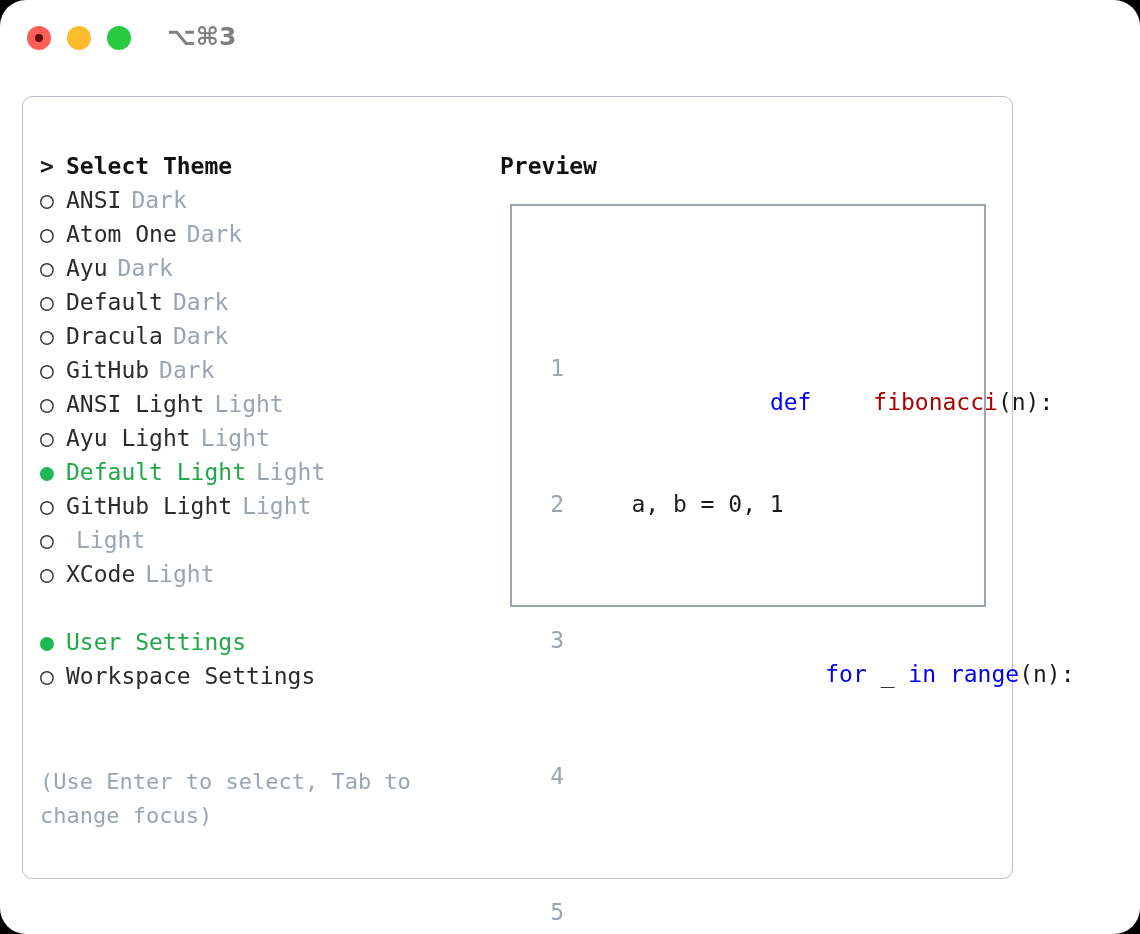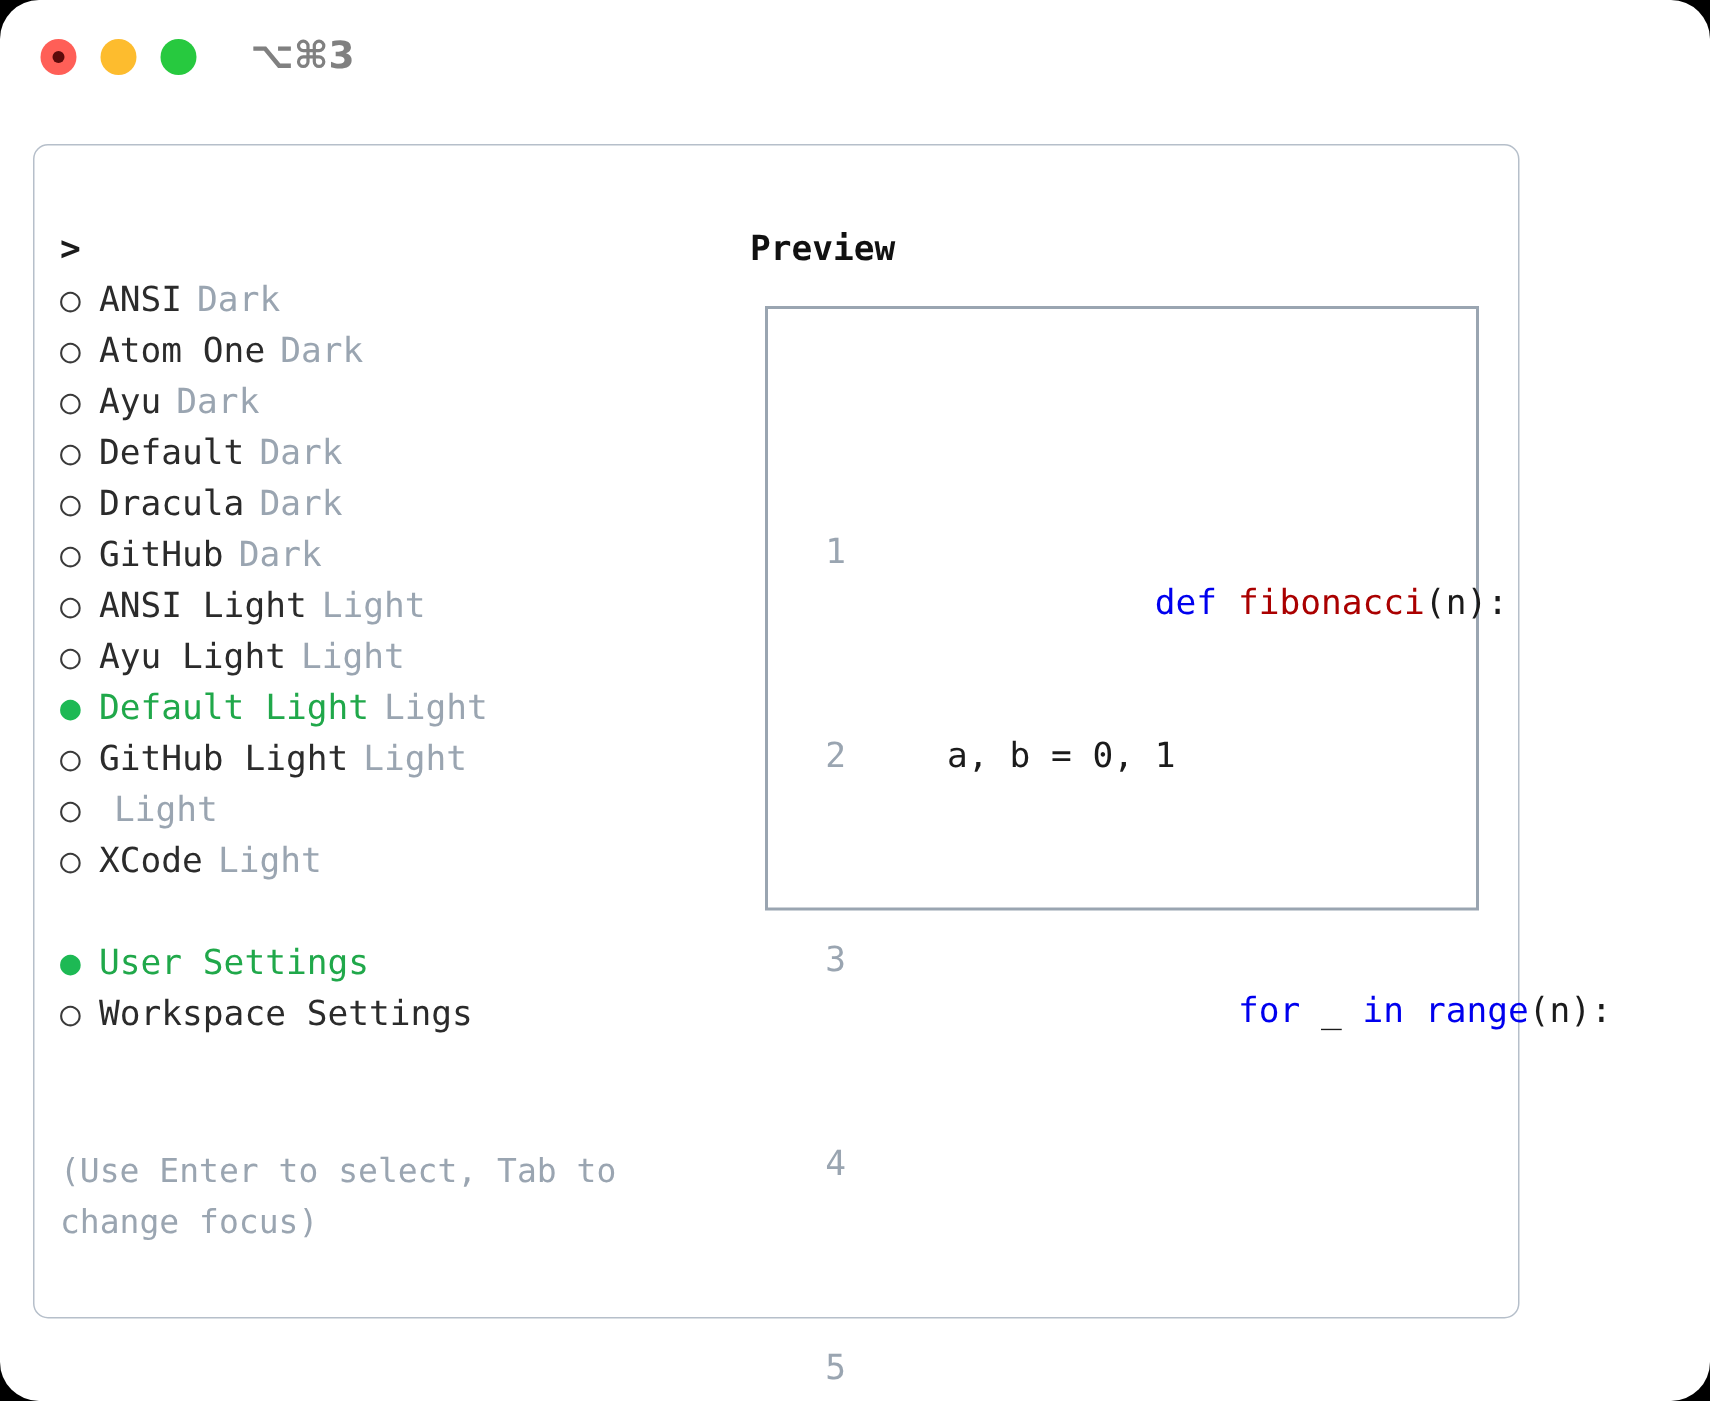--- a/index.html
+++ b/index.html
@@ -203,21 +203,21 @@
   .lineno {
     width: 30px;
     flex: 0 0 30px;
     text-align: right;
     color: #9aa5b1;
     margin-right: 12px;
   }
   .code-text { color: #1b1b1b; }
 
   .kw   { color: #0000ee; }
-  .fn   { color: #aa0000; }
+  .fn   { color: #aa0000; margin-left: 48px; }
   .plain{ color: #1b1b1b; }
 </style>
 </head>
 <body>
 
 <div class="window">
 
   <div class="titlebar">
     <div class="dots">
       <span class="dot dot-red"></span>
@@ -227,20 +227,21 @@
     <div class="shortcut">⌥⌘3</div>
   </div>
 
   <div class="panel">
     <div class="panel-inner">
 
       <div class="left-col">
 
         <div class="row heading-row">
           <span class="marker">&gt;</span>
+          <span class="label">Select Theme</span>
         </div>
 
         <div class="row">
           <span class="marker bullet-hollow">○</span>
           <span class="label">ANSI</span>
           <span class="meta">Dark</span>
         </div>
         <div class="row">
           <span class="marker bullet-hollow">○</span>
           <span class="label">Atom One</span>

